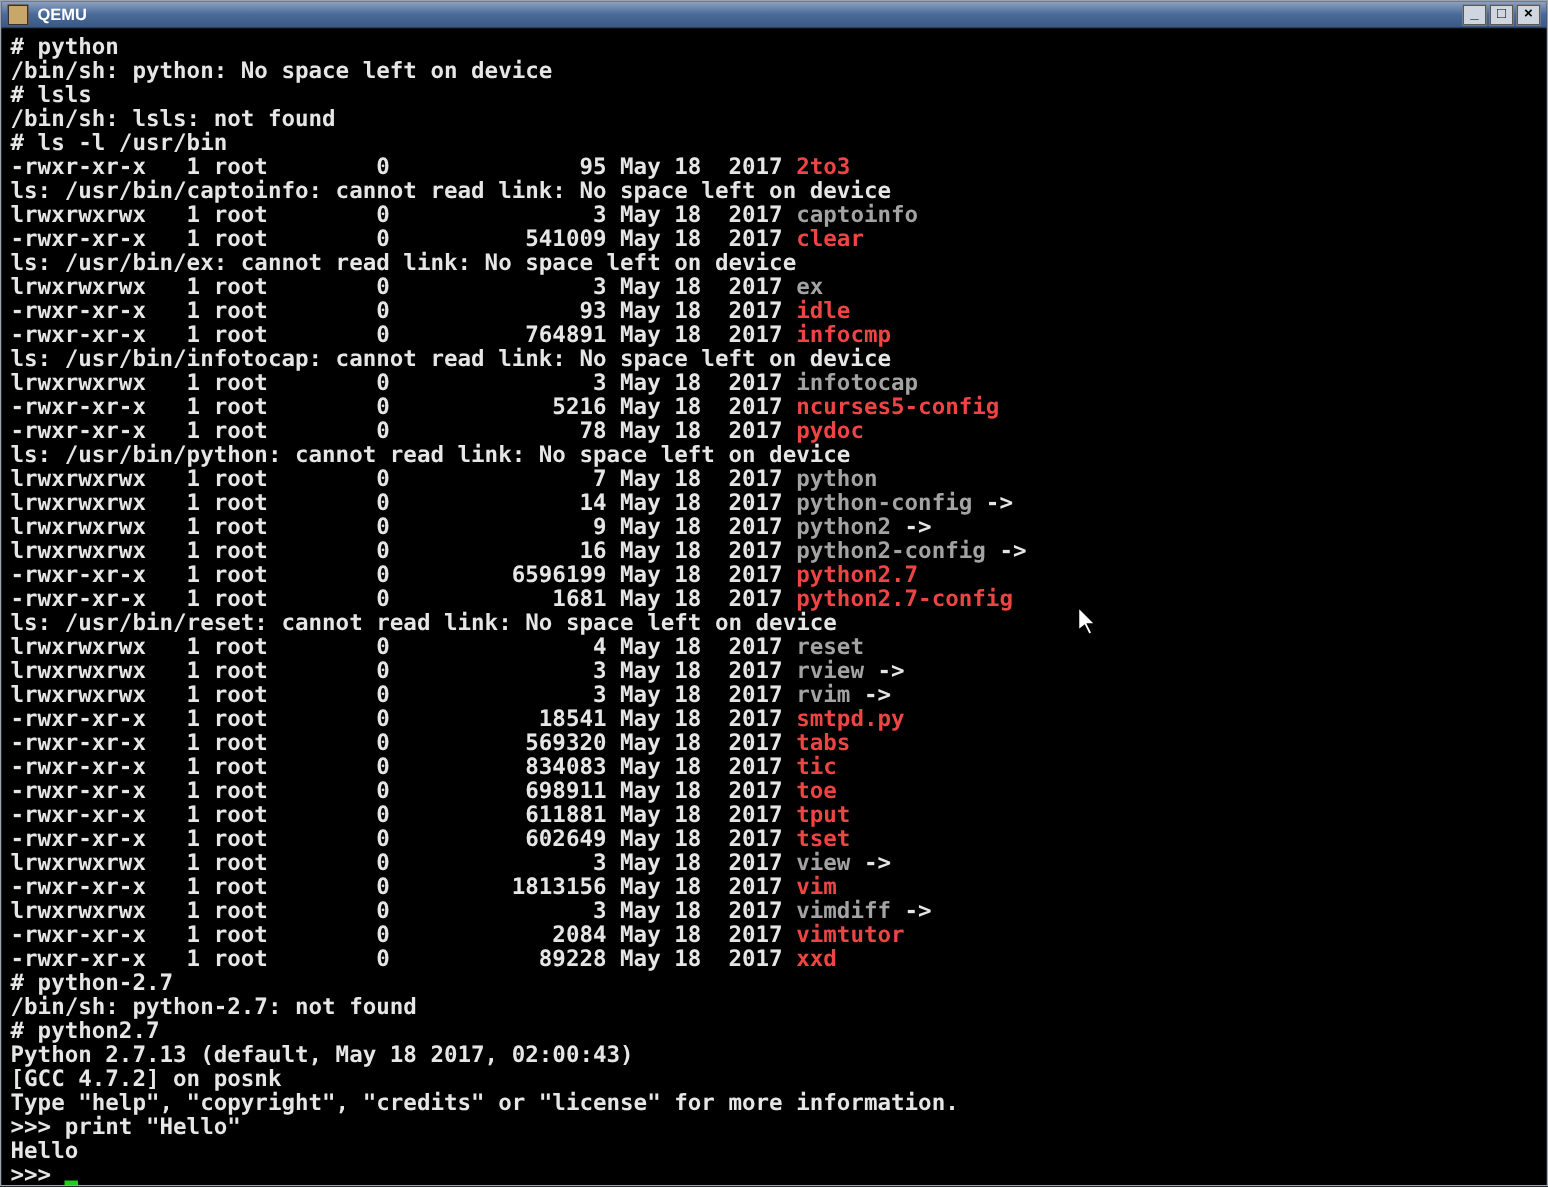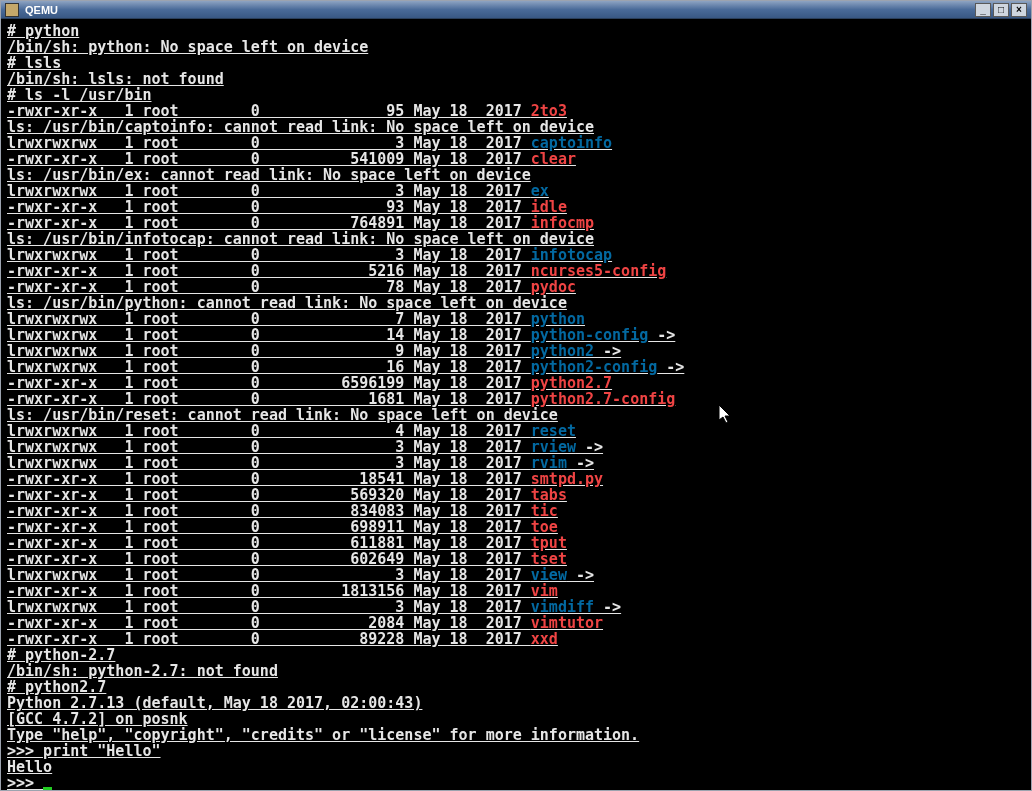--- a/index.html
+++ b/index.html
@@ -60,25 +60,24 @@
     background: #000;
     color: #e6e6e6;
     padding: 4px 6px;
     white-space: pre;
     font-family: "DejaVu Sans Mono", "Lucida Console", monospace;
     font-size: 15px;
     line-height: 16px;
     font-weight: bold;
     letter-spacing: 0px;
     overflow: hidden;
-    text-decoration: underline;
   }
   .line { display: block; height: 16px; }
   .g { color: #ef4444; }
-  .c { color: #0369a1; }
+  .c { color: #a3a3a3; }
   .w { color: #e6e6e6; }
   .cursor {
     display: inline-block;
     width: 9px;
     height: 3px;
     background: #22cc22;
     vertical-align: bottom;
     margin-bottom: 1px;
   }
   .mouse-cursor {

